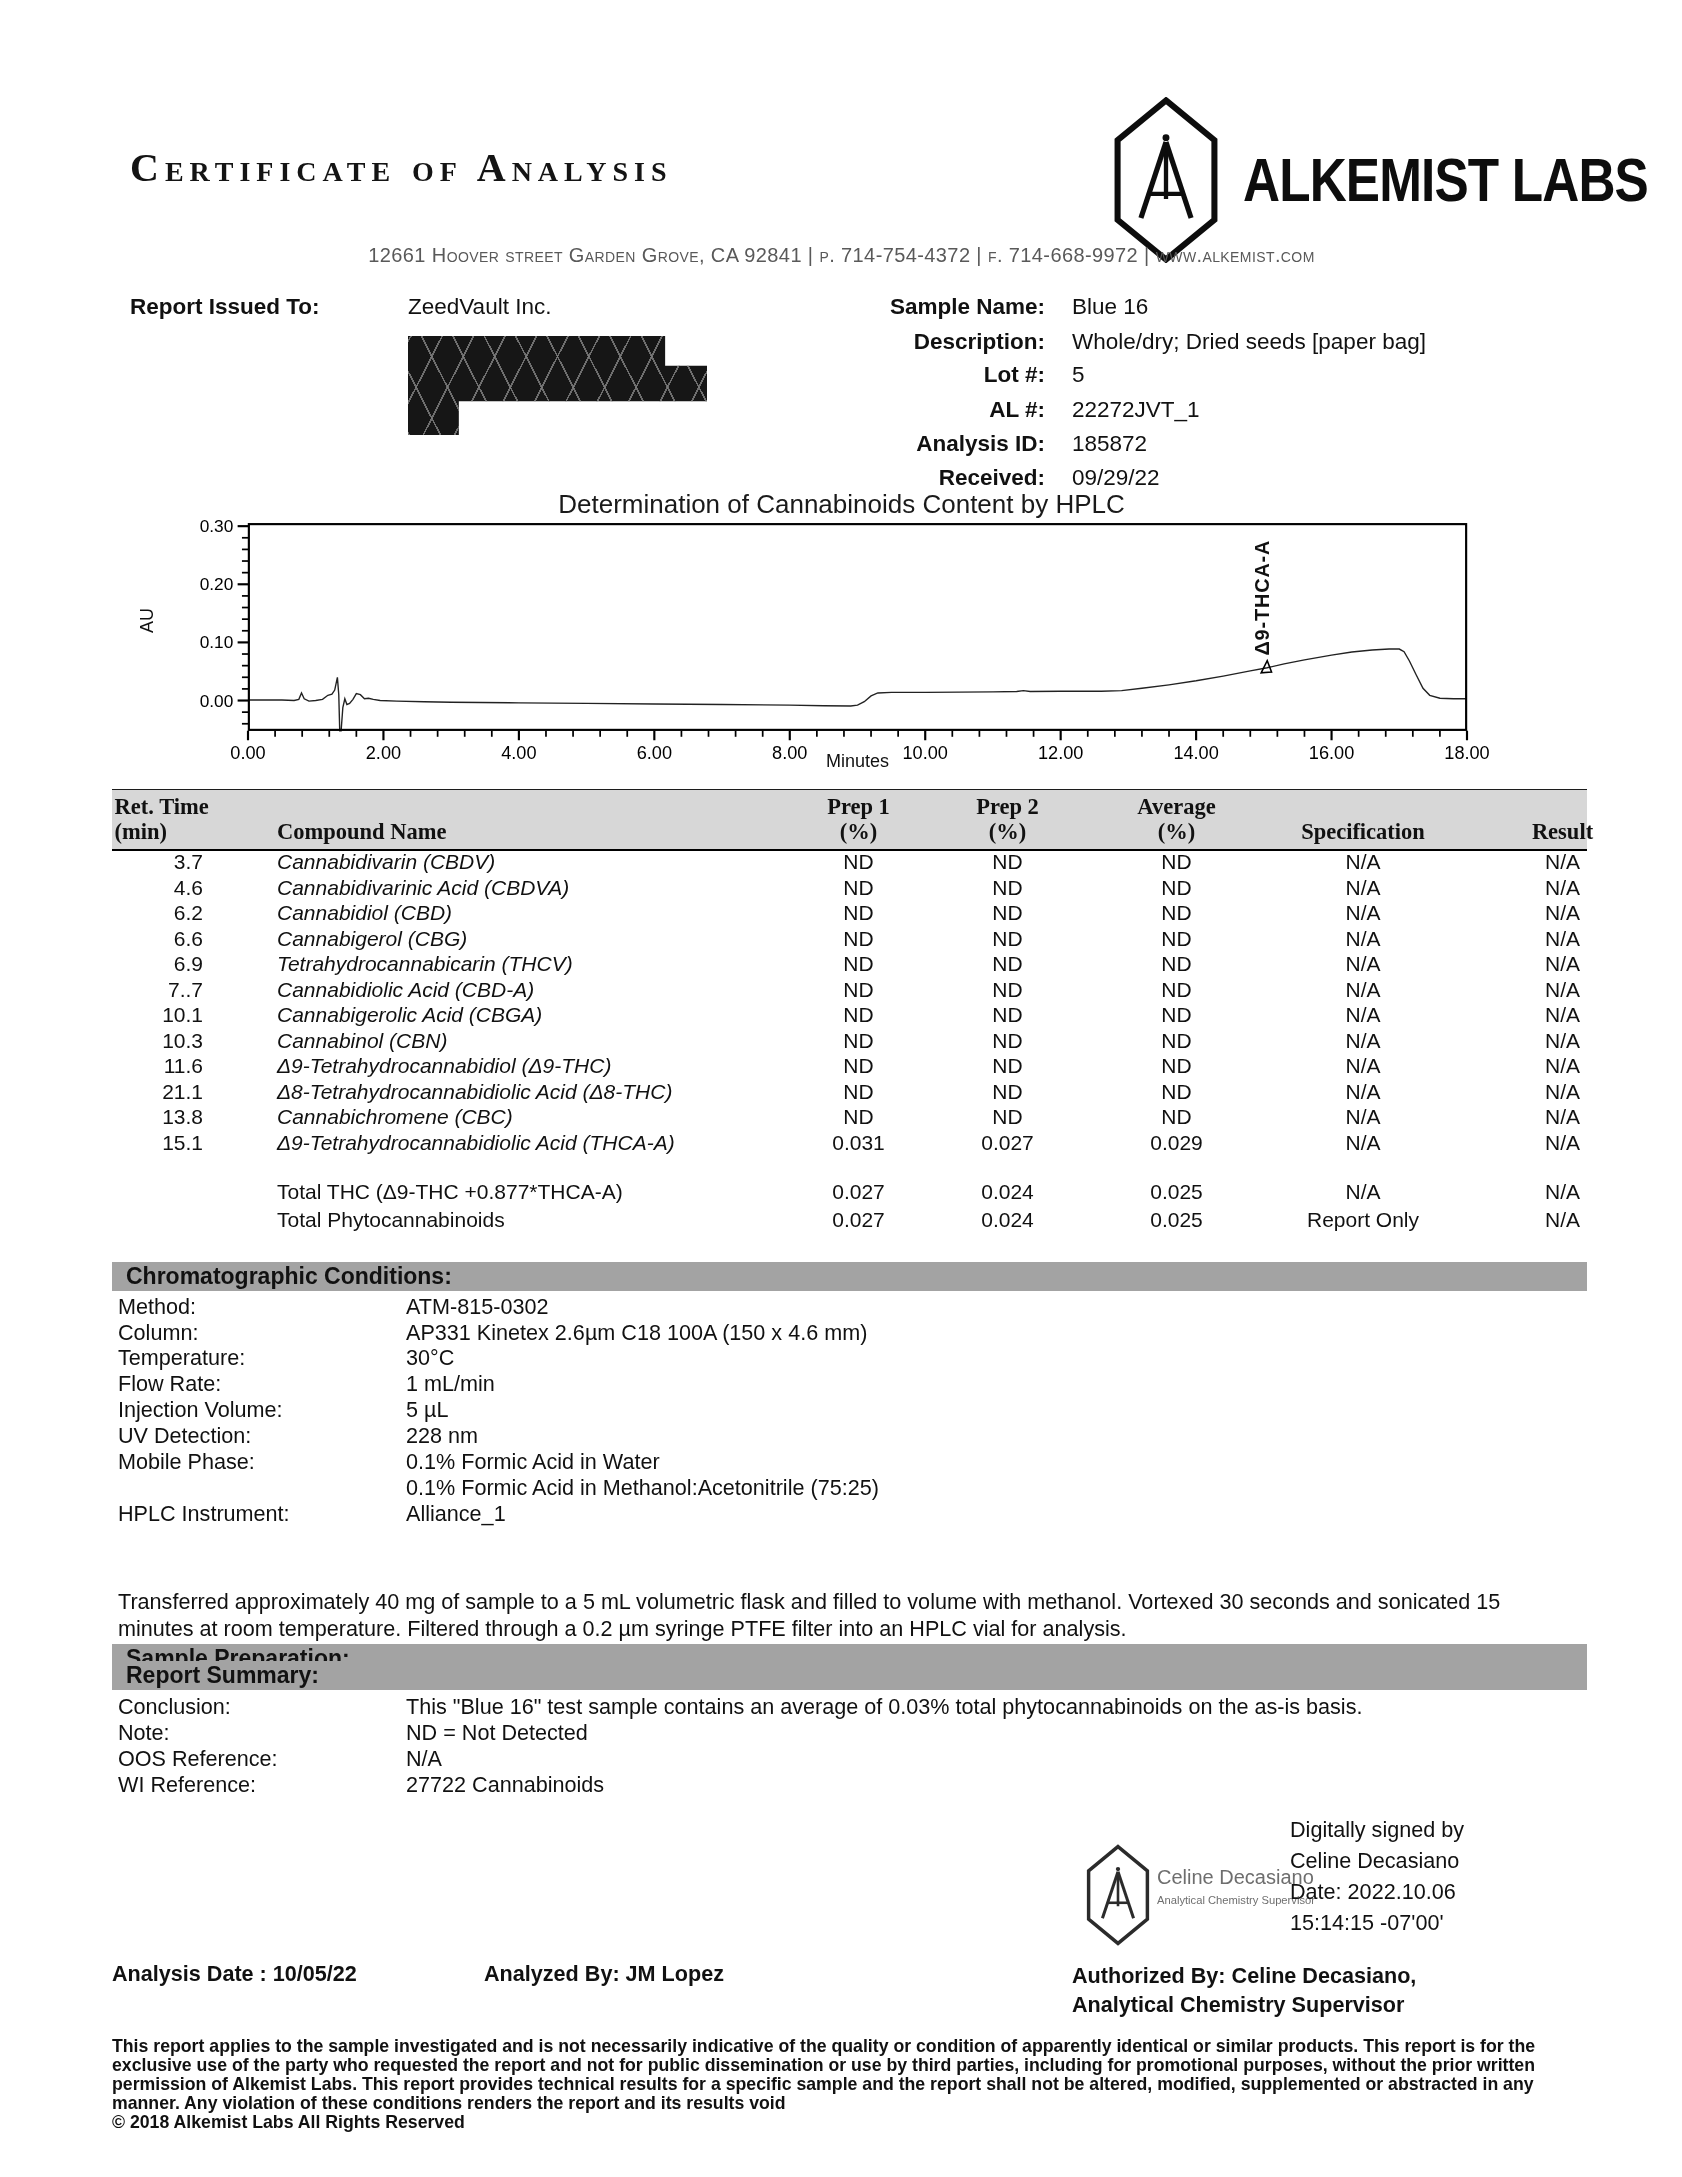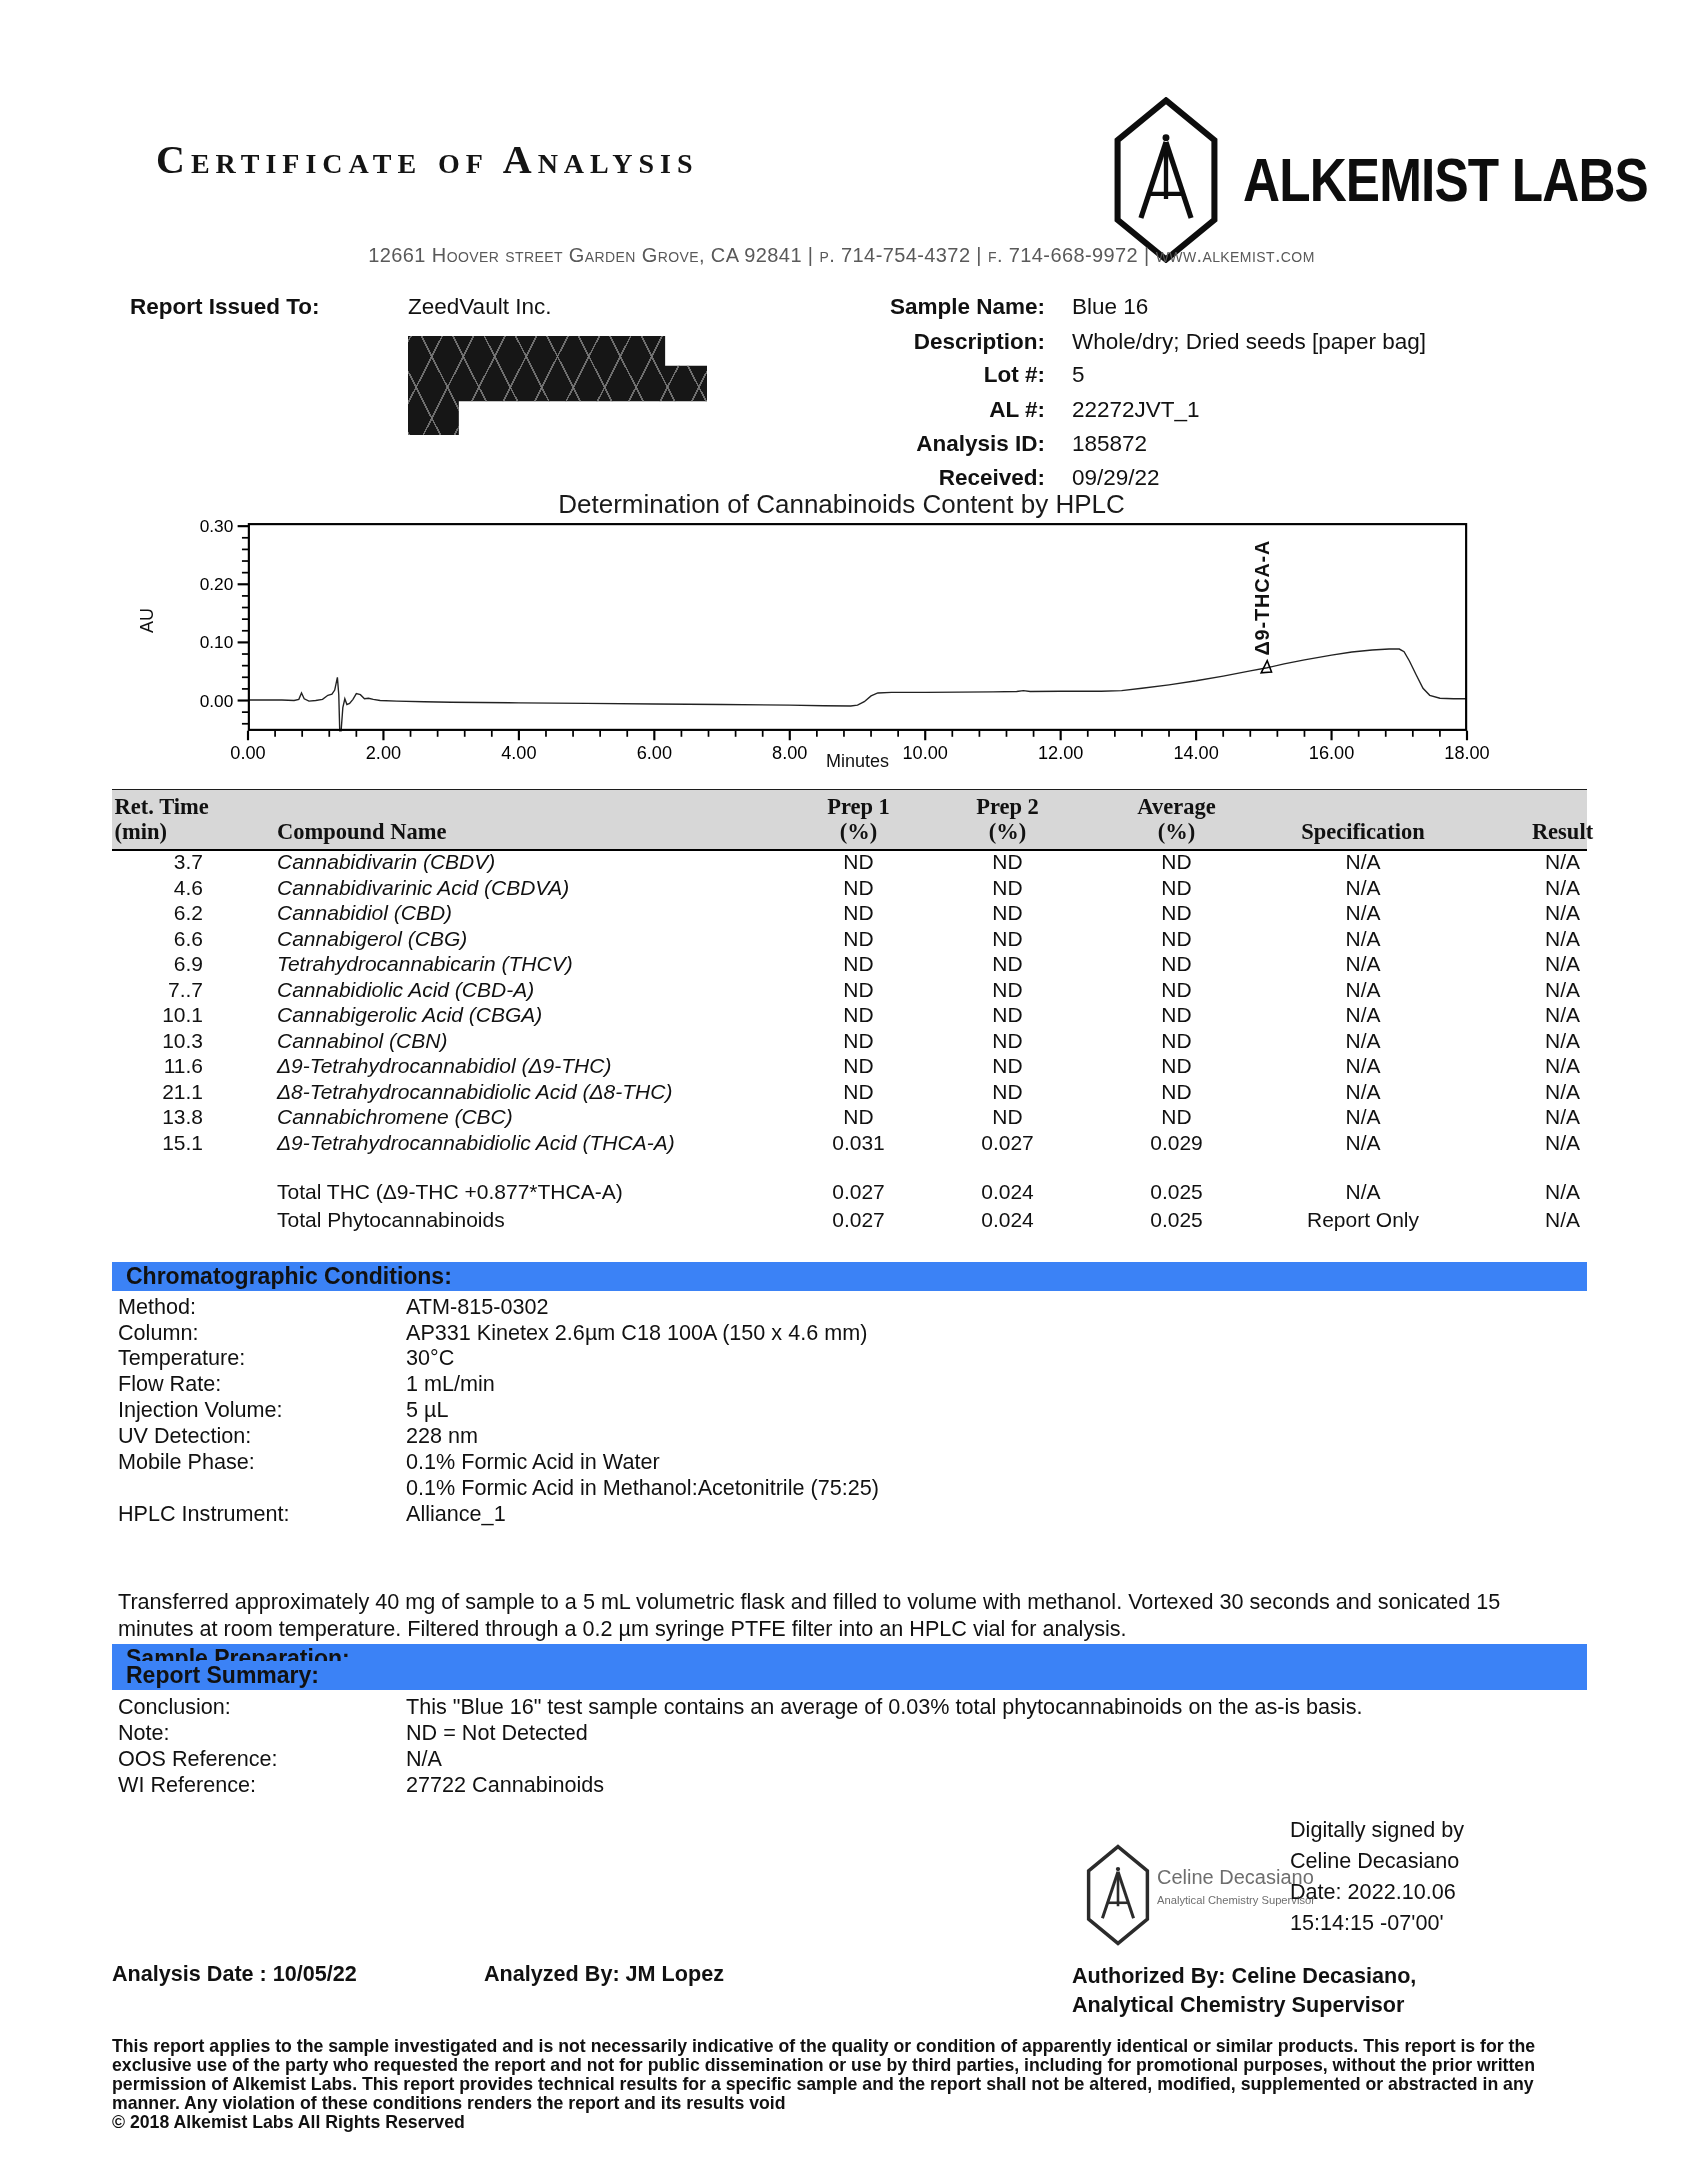--- a/index.html
+++ b/index.html
@@ -29,33 +29,33 @@
   .hcell{position:absolute;font-weight:bold;font-size:22.5px;white-space:nowrap;}
   .trow{position:absolute;left:112px;width:1484px;height:26px;font-size:21px;line-height:26px;}
   .tcell{position:absolute;top:0;height:26px;white-space:nowrap;}
   .cell-rt{left:0;width:91px;text-align:right;}
   .cell-name{left:165px;}
   .cell-p1{left:686px;width:121px;text-align:center;}
   .cell-p2{left:835px;width:121px;text-align:center;}
   .cell-avg{left:1004px;width:121px;text-align:center;}
   .cell-spec{left:1160px;width:182px;text-align:center;}
   .cell-res{left:1390px;width:121px;text-align:center;}
-  .secbar{left:112px;width:1475px;height:29px;background:#3b82f6;line-height:29px;
+  .secbar{left:112px;width:1475px;height:29px;background:#a3a3a3;line-height:29px;
           font-weight:bold;font-size:23px;padding-left:14px;box-sizing:border-box;}
   .kvrow{left:118px;font-size:21.6px;white-space:nowrap;}
   .kvrow .k{display:inline-block;width:288px;}
   .smallgray{color:#6e6e6e;}
   svg text{font-family:"Liberation Sans","DejaVu Sans",sans-serif;}
 </style>
 </head>
 <body>
 
 <div class="page">
 
-  <div class="abs coa-title" style="left:130px;top:136px;margin-left:26px;">Certificate of Analysis</div>
+  <div class="abs coa-title" style="left:130px;top:144px;">Certificate of Analysis</div>
 
   <div class="abs" style="left:1114px;top:97px;width:104px;height:166px;">
     <svg width="104" height="166" viewBox="0 0 120 192">
       <polygon points="60,4 116,50 116,142 60,188 4,142 4,50" fill="none" stroke="#0d0d0d" stroke-width="7"></polygon>
       <circle cx="60" cy="47" r="4" fill="#0d0d0d"></circle>
       <line x1="60" y1="56" x2="60" y2="118" stroke="#0d0d0d" stroke-width="5"></line>
       <line x1="60" y1="52" x2="31" y2="140" stroke="#0d0d0d" stroke-width="6"></line>
       <line x1="60" y1="52" x2="89" y2="140" stroke="#0d0d0d" stroke-width="6"></line>
       <line x1="41" y1="112" x2="79" y2="112" stroke="#0d0d0d" stroke-width="5"></line>
     </svg>

